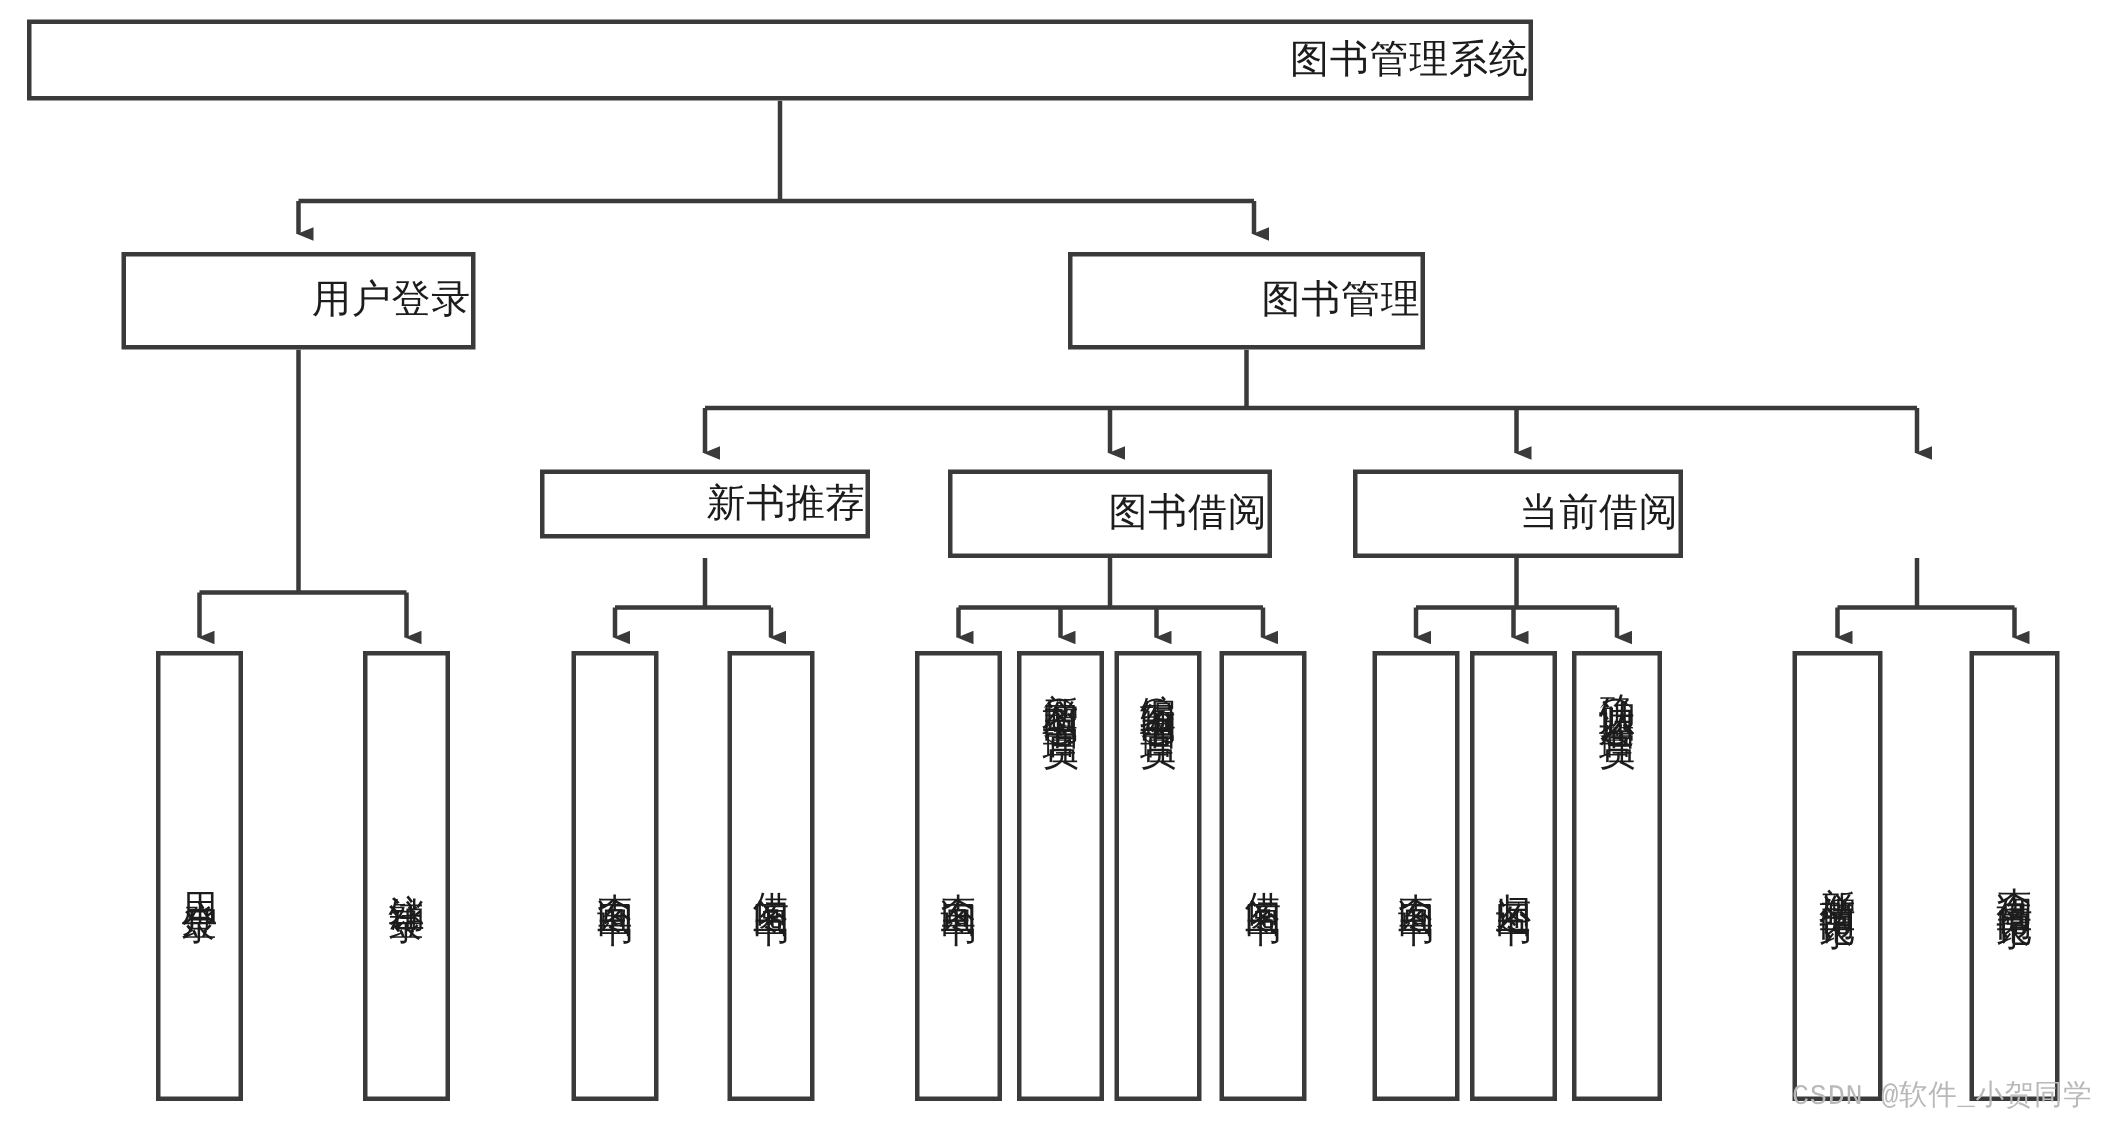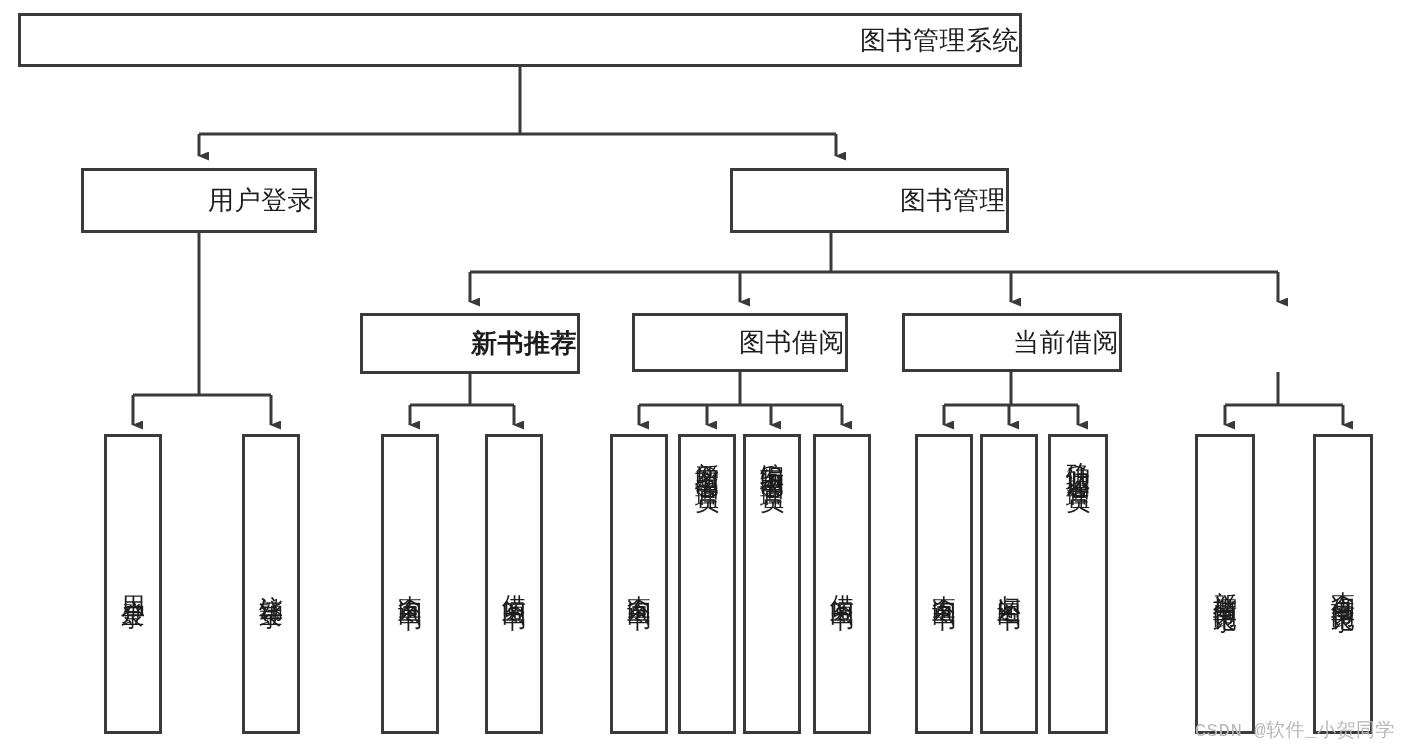--- a/index.html
+++ b/index.html
@@ -138,25 +138,25 @@
   </svg>
 
   <div class="node root horizontal" style="left:18px; top:13px; width:1004px; height:54px;">
     <span class="node-label">图书管理系统</span>
   </div>
 
   <div class="node horizontal" style="left:81px; top:168px; width:236px; height:65px;">
     <span class="node-label">用户登录</span>
   </div>
 
-  <div class="node horizontal" style="left:712px; top:168px; width:279px; height:65px;margin-left:18px;">
+  <div class="node horizontal" style="left:712px; top:168px; width:238px; height:65px;">
     <span class="node-label">图书管理</span>
   </div>
 
-  <div class="node horizontal" style="left:360px; top:313px; width:220px; height:61px;font-weight:bold;">
+  <div class="node horizontal" style="left:360px; top:313px; width:220px; height:46px;">
     <span class="node-label">新书推荐</span>
   </div>
 
   <div class="node horizontal" style="left:902px; top:313px; width:220px; height:59px;">
     <span class="node-label">当前借阅</span>
   </div>
 
   <div class="node horizontal" style="left:632px; top:313px; width:216px; height:59px;">
     <span class="node-label">图书借阅</span>
   </div>

